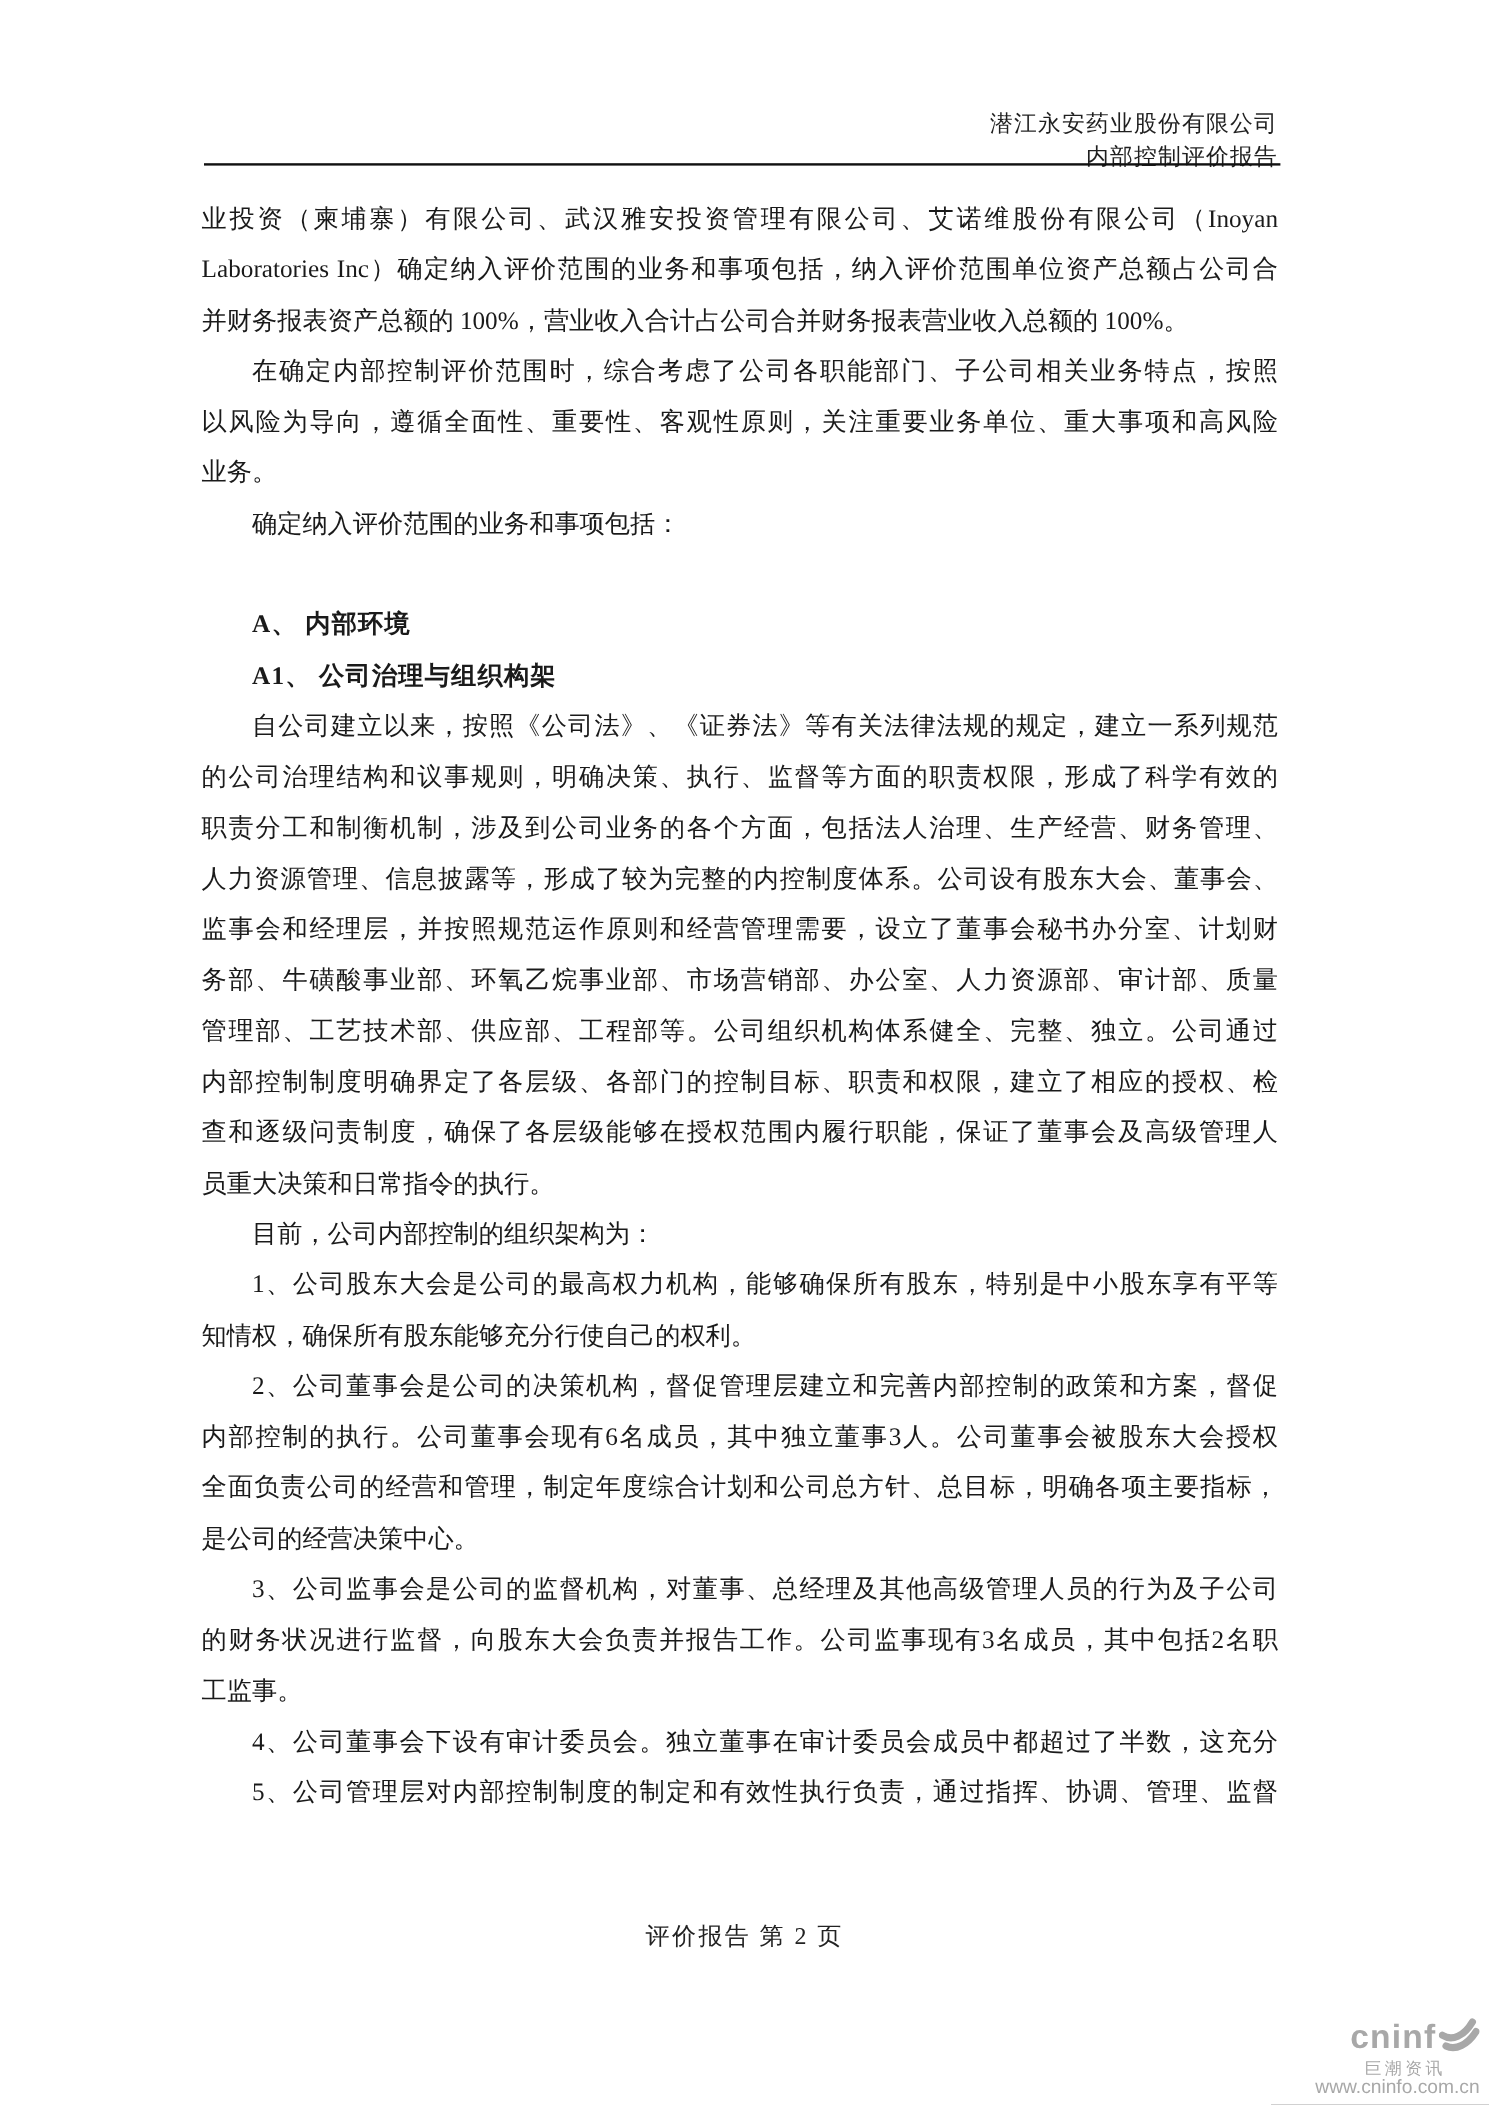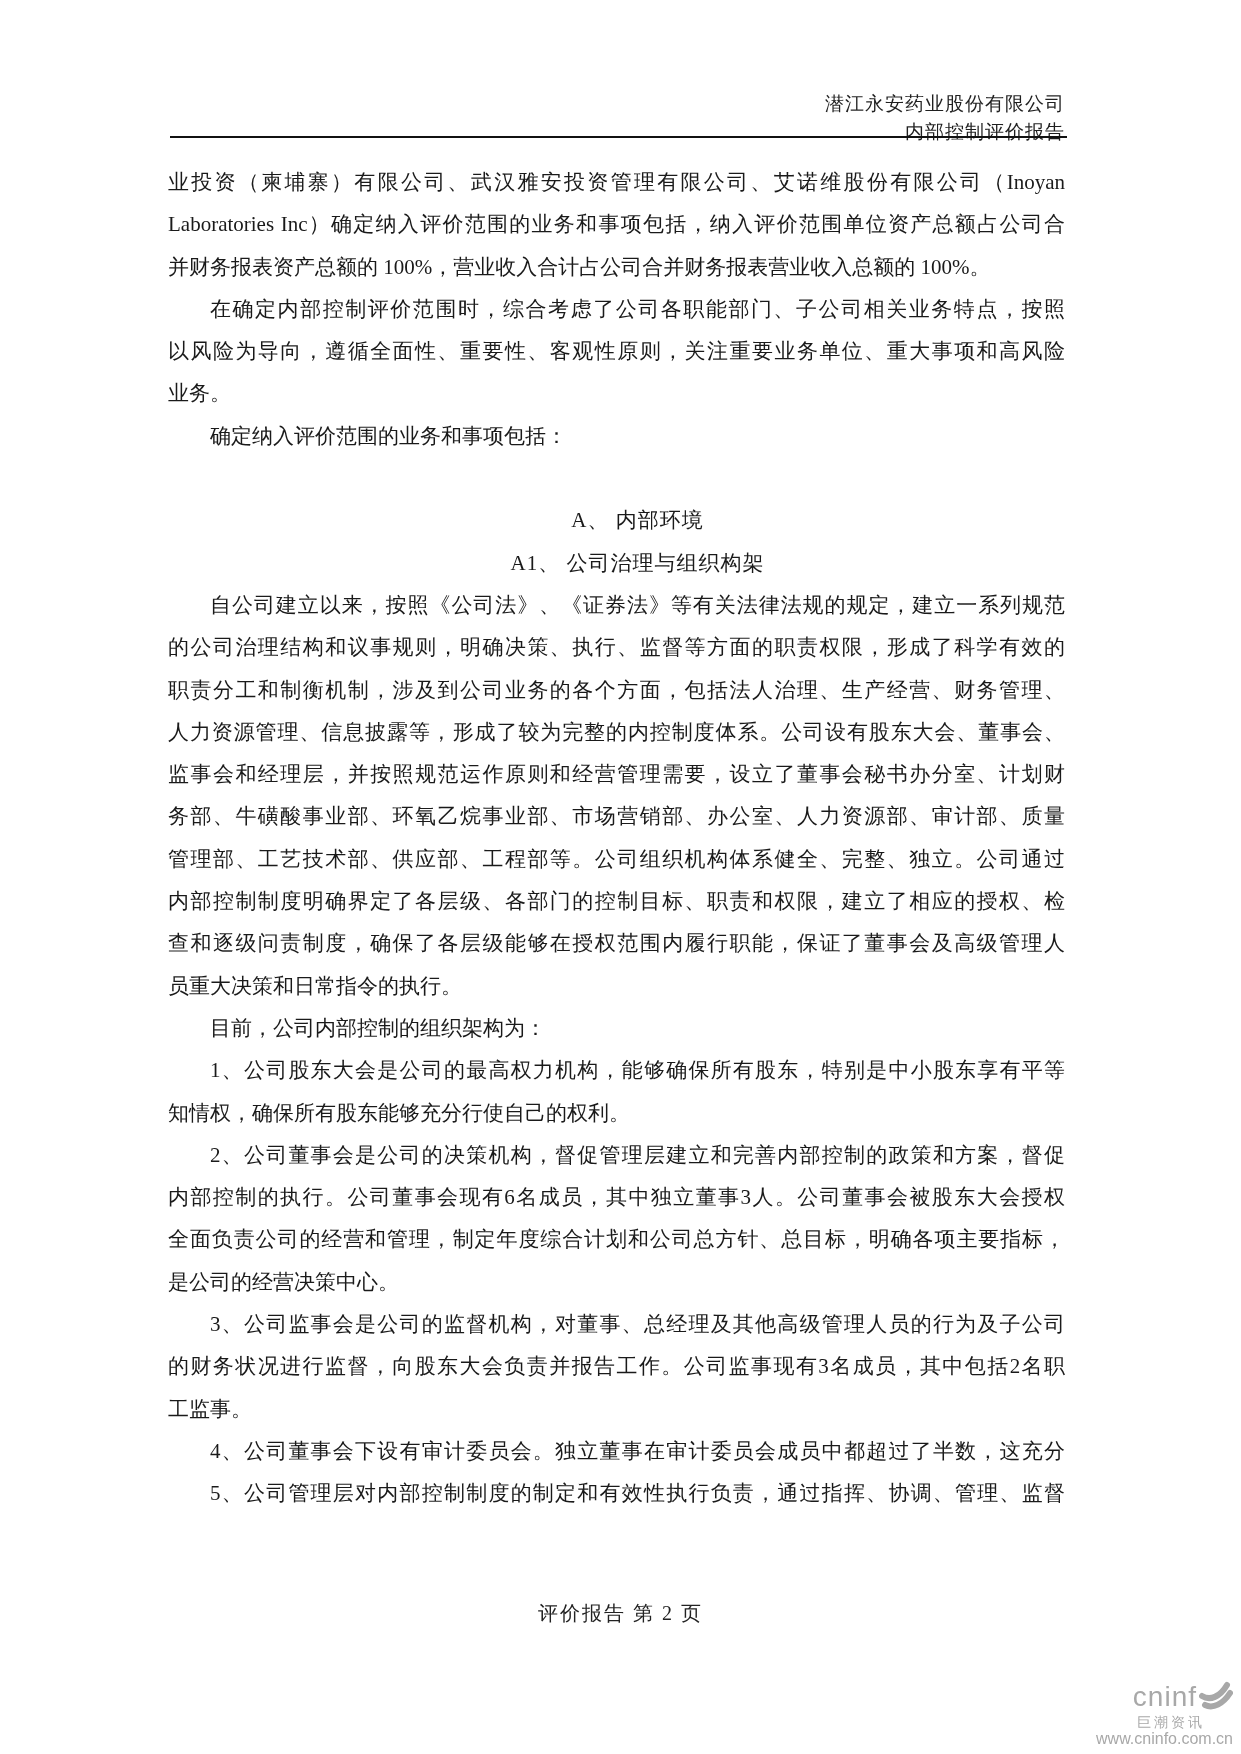--- a/index.html
+++ b/index.html
@@ -38,21 +38,21 @@
     line-height:42.3px;
     white-space:nowrap;
     text-align:left;
   }
   .line.fill{
     white-space:normal;
     text-align:justify;
     text-align-last:justify;
   }
   .line.indent{ padding-left:42px; }
-  .line.bold{ font-weight:normal; letter-spacing:1px;text-align:center; }
+  .line.bold{ font-weight:bold; letter-spacing:1px; }
   .footer{
     position:absolute;
     top:1600px; left:0;
     width:100%;
     text-align:center;
     font-size:20px;
     letter-spacing:2px;
     color:#222;
   }
   .brand{
@@ -63,21 +63,21 @@
     line-height:1.05;
   }
   .brand-top{
     display:flex;
     align-items:center;
     justify-content:flex-end;
     gap:2px;
   }
   .brand-word{
     font-size:28px;
-    font-weight:normal;
+    font-weight:bold;
     letter-spacing:1px;
   }
   .brand-cn{
     font-size:14px;
     letter-spacing:3px;
     margin-top:1px;
     padding-right:28px;
   }
   .brand-url{
     font-size:16px;

